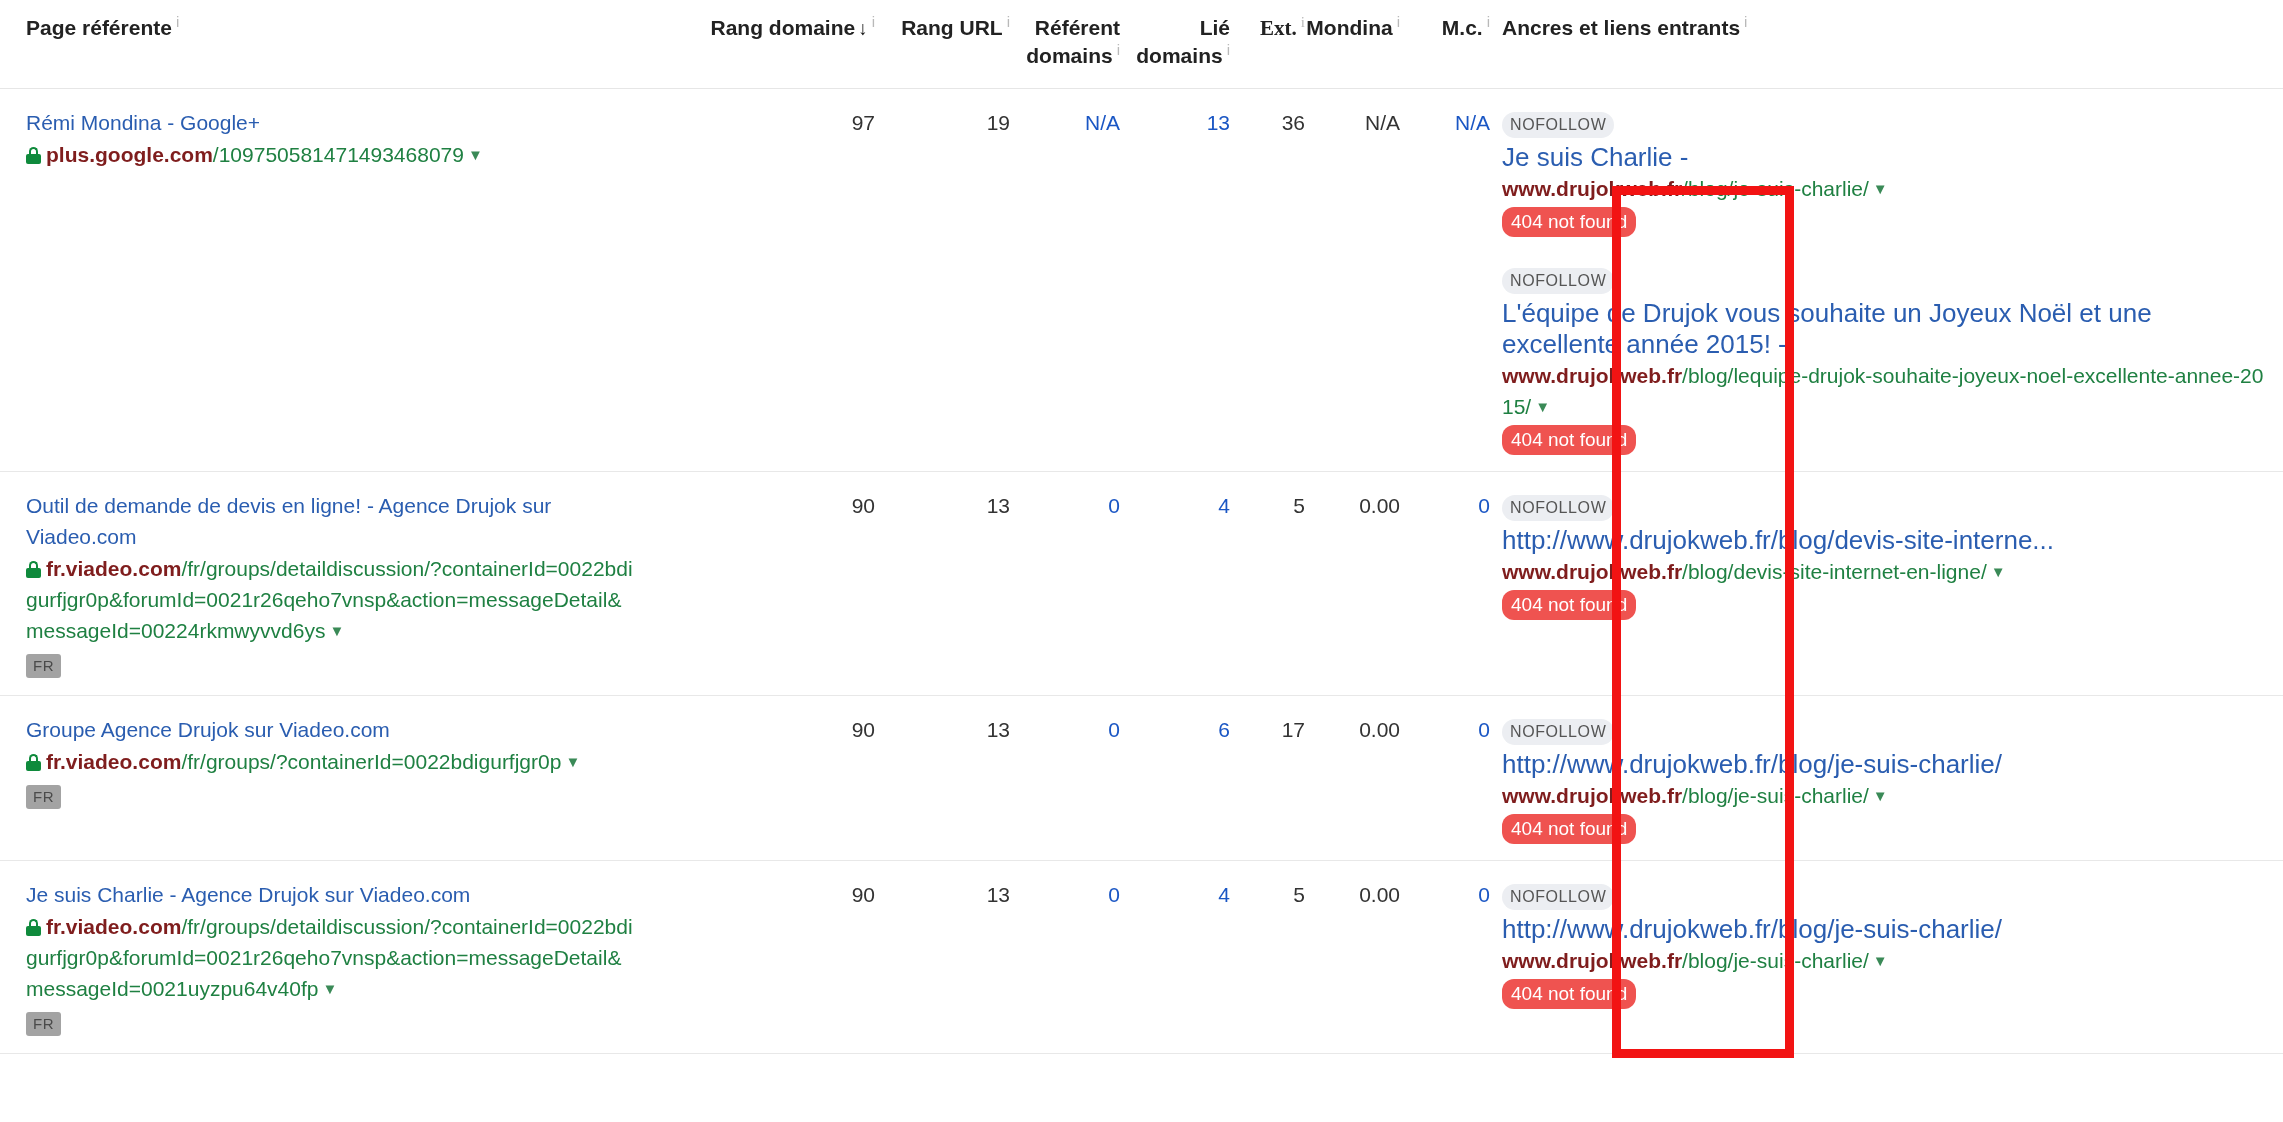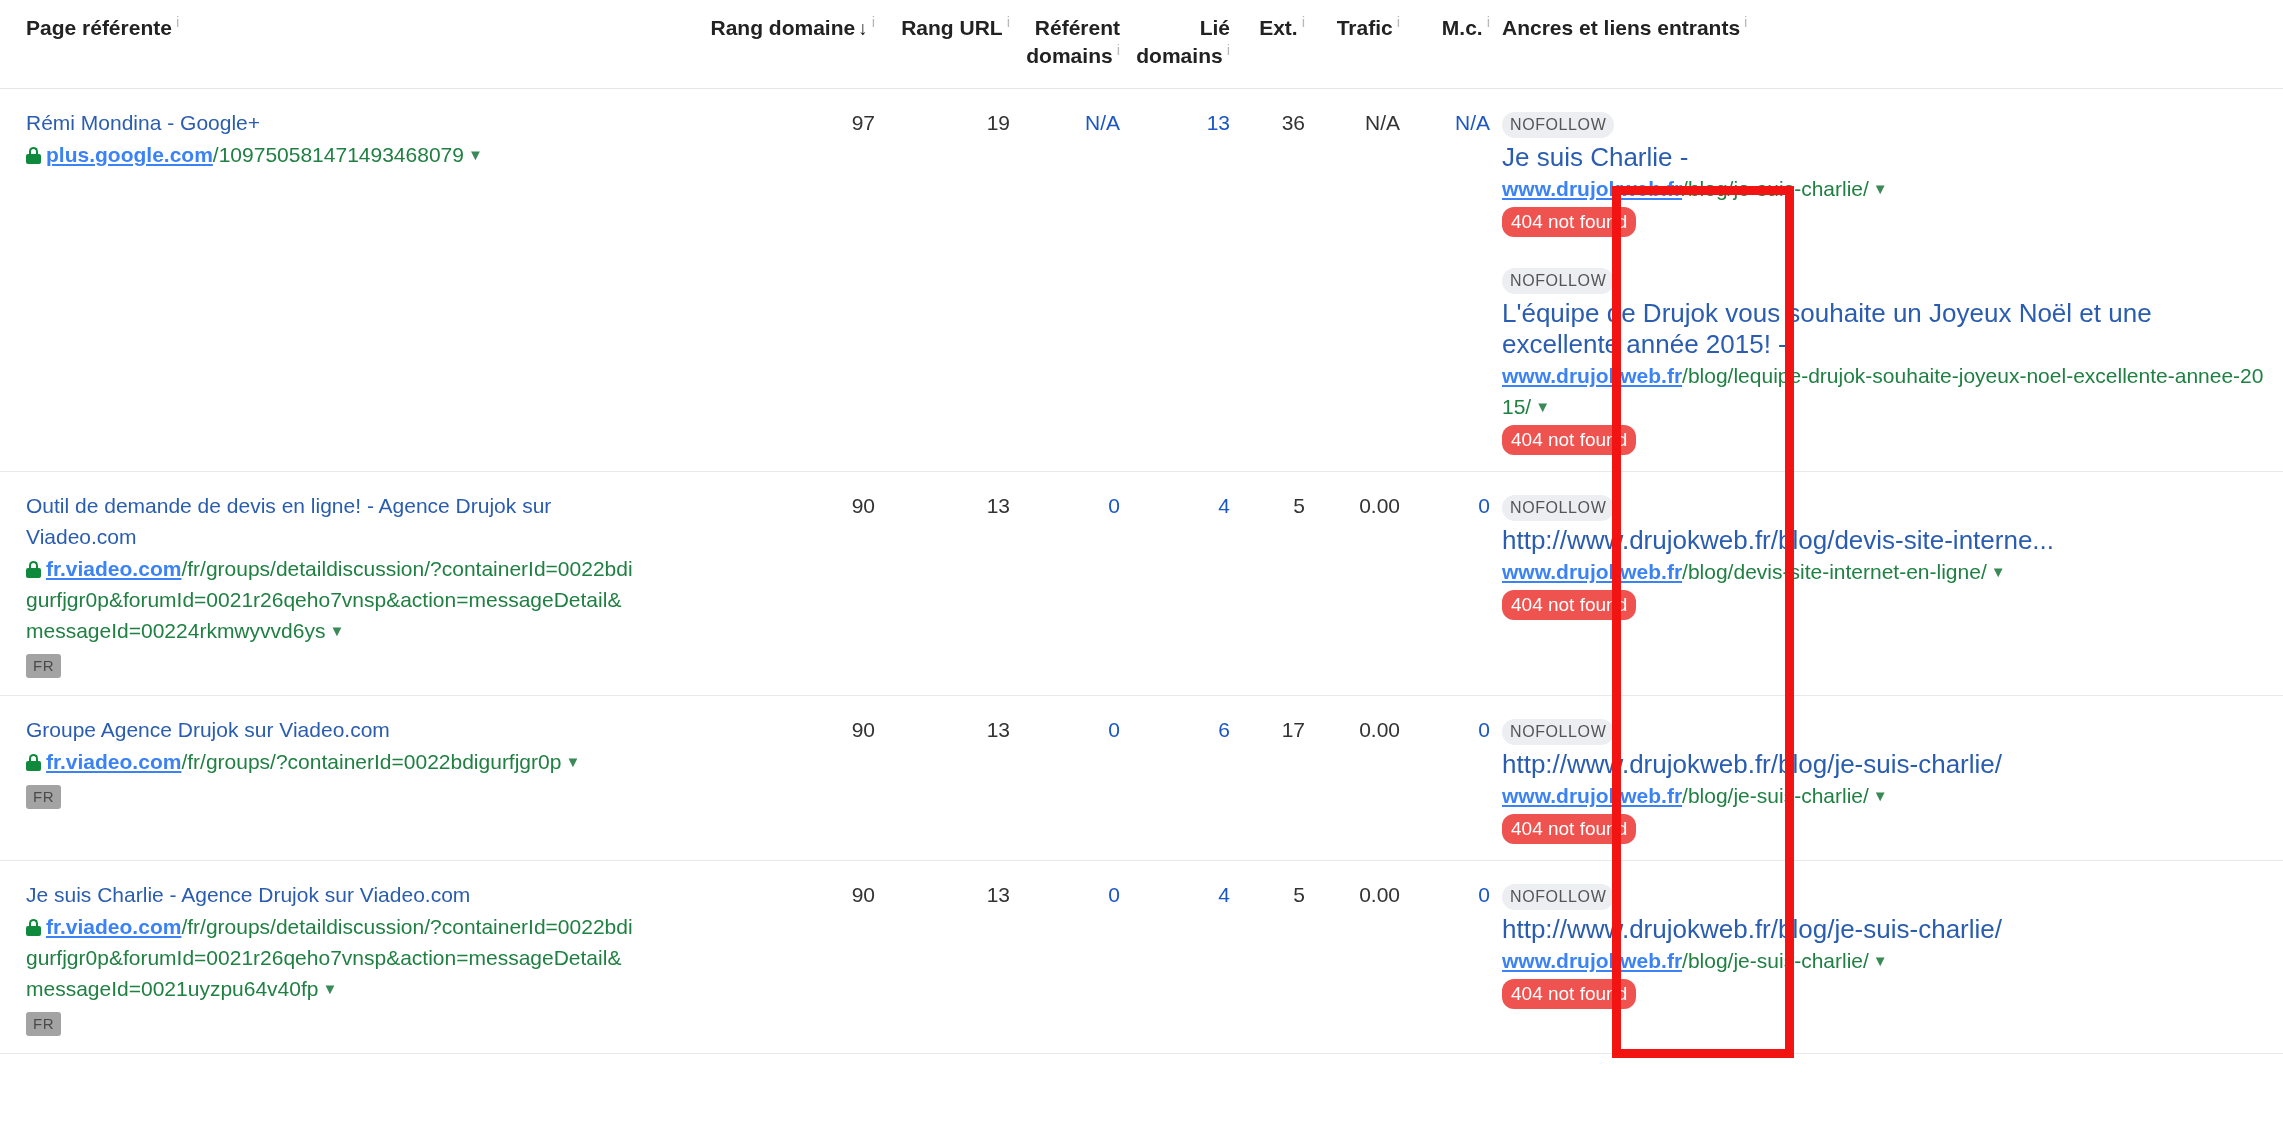--- a/index.html
+++ b/index.html
@@ -20,21 +20,21 @@
     padding: 14px 0 18px 0;
     vertical-align: top;
     border-bottom: 1px solid #e6e6e6;
     line-height: 28px;
   }
   th.col-page      { width: 660px; text-align: left; padding-left: 26px; }
   th.col-dr        { width: 215px; text-align: left; padding-left: 0px; }
   th.col-ur        { width: 135px; text-align: left; }
   th.col-refdom    { width: 110px; text-align: left; }
   th.col-lied      { width: 110px; text-align: left; }
-  th.col-ext       { width: 75px;  text-align: left; }
+  th.col-ext       { width: 75px;  text-align: left; font-family: Liberation Serif, serif; }
   th.col-trafic    { width: 95px;  text-align: left; }
   th.col-mc        { width: 90px;  text-align: left; }
   th.col-ancres    { width: 793px; text-align: left; padding-left: 12px; }
   .info-i {
     font-size: 15px; font-weight: normal; color: #b9b9b9;
     vertical-align: super; margin-left: 4px; font-style: normal;
     line-height: 1;
   }
   .sort-arrow { font-size: 19px; font-weight: bold; color: #111; margin-left: 3px; }
 
@@ -57,21 +57,21 @@
   td.c-ancres { padding-left: 12px; padding-right: 10px; }
 
   .page-title {
     color: #2a5db0; font-size: 21px; line-height: 31px;
     display: block; margin-bottom: 1px; cursor: pointer;
   }
   .url-line {
     font-size: 21px; line-height: 31px; color: #1a7a3c;
     word-break: break-all;
   }
-  .url-dom { font-weight: bold; color: #3b82f6; text-decoration: underline; }
+  .url-dom { font-weight: bold; color: #7f1d1d; }
   .url-path { color: #1f8042; }
   .lock-icon {
     display: inline-block; width: 15px; height: 17px; position: relative;
     vertical-align: -2px; margin-right: 5px;
   }
   .lock-icon .shackle {
     position: absolute; top: 0; left: 3px; width: 9px; height: 8px;
     border: 2.5px solid #0f8a3c; border-bottom: none;
     border-radius: 5px 5px 0 0;
   }
@@ -142,21 +142,21 @@
           <span class="th-two-line"><span>domains</span><i class="info-i">i</i></span>
       </th>
       <th class="col-lied th-right">
         <span class="th-two-line">Lié</span>
           <span class="th-two-line"><span>domains</span><i class="info-i">i</i></span>
       </th>
       <th class="col-ext th-right">
         <span>Ext.</span><i class="info-i">i</i>
       </th>
       <th class="col-trafic th-right">
-        <span>Trafic</span><i class="info-i">i</i>
+        <span>Mondina</span><i class="info-i">i</i>
       </th>
       <th class="col-mc th-right">
         <span>M.c.</span><i class="info-i">i</i>
       </th>
       <th class="col-ancres">
         <span>Ancres et liens entrants</span><i class="info-i">i</i>
       </th>
     </tr>
   </thead>
   <tbody id="tbody">

